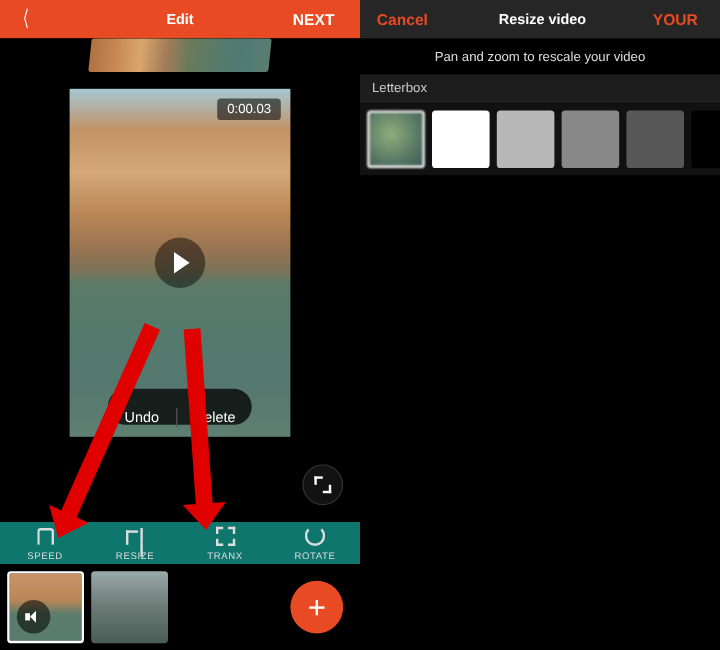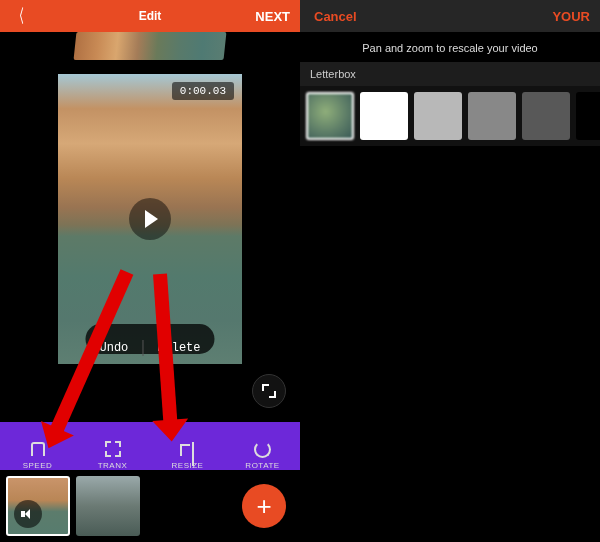--- a/index.html
+++ b/index.html
@@ -27,21 +27,21 @@
     align-items: center;
     justify-content: space-between;
     padding: 0 10px;
     font-size: 13px;
     font-weight: 600;
   }
   .hdr-left { background: #e84b23; }
   .hdr-right { background: #262626; padding-left: 14px; }
   .hdr .title { flex: 1; text-align: center; font-size: 12px; }
   .hdr .side { min-width: 46px; }
-  .hdr .side.r { text-align: right; }
+  .hdr .side.r { text-align: left; }
   .orange { color: #e84b23; font-weight: 700; }
   .back-chev { display:inline-block; transform: scaleX(0.6); font-size:18px; }
   
   .strip {
     height: 30px;
     background: #000;
     display: flex;
     justify-content: center;
   }
   .strip-inner {
@@ -53,21 +53,20 @@
     border-radius: 2px;
     transform: skewX(-6deg);
   }
   
   .preview-wrap {
     flex: 1;
     position: relative;
     display: flex;
     justify-content: center;
     padding: 12px 0 6px;
-    font-family: Liberation Mono, monospace;
   }
   .video-frame {
     width: 184px;
     height: 290px;
     background: linear-gradient(to bottom,
       #a5c7d4 0%, #c39264 12%, #d6a877 24%,
       #b98756 36%, #997452 46%, #7d7356 52%,
       #5d7a67 56%, #537a6d 70%, #55786e 85%, #5e7f72 100%);
     position: relative;
   }
@@ -125,25 +124,25 @@
   }
   .expand-ic { position:relative; width:14px; height:14px; }
   .expand-ic::before, .expand-ic::after {
     content:""; position:absolute; width:5px; height:5px;
     border:2px solid #fff;
   }
   .expand-ic::before { top:0; left:0; border-right:none; border-bottom:none; }
   .expand-ic::after  { bottom:0; right:0; border-left:none; border-top:none; }
   
   .tools {
-    height: 48px;
+    height: 35px;
     display: flex;
     justify-content: space-around;
-    align-items: flex-end;
-    background: #6d28d9;
+    align-items: center;
+    background: #0f766e;
   }
   .tool {
     display: flex; flex-direction: column; align-items: center;
     color: #ddd; font-size: 8px; letter-spacing: 0.5px;
     width: 56px;
   }
   .tool .ic { height: 18px; display:flex; align-items:center; justify-content:center; font-size:15px; margin-bottom:3px; }
   .speed-ic::before { content:""; display:block; width:10px; height:12px; border:2px solid #ddd; border-radius:3px 3px 0 0; border-bottom:none; }
   .tranx-ic::before { content:""; display:block; width:12px; height:12px; border:2px dashed #ddd; }
   .resize-ic { position:relative; width:16px; height:16px; }
@@ -298,29 +297,29 @@
 
   <div class="tools">
     <div class="tool">
       <div class="ic">
           <span class="speed-ic"></span>
         </div>
       <span>SPEED</span>
     </div>
     <div class="tool">
       <div class="ic">
+          <span class="resize-ic"></span>
+        </div>
+      <span>RESIZE</span>
+    </div>
+    <div class="tool">
+      <div class="ic">
           <span class="tranx-ic"></span>
         </div>
       <span>TRANX</span>
-    </div>
-    <div class="tool">
-      <div class="ic">
-          <span class="resize-ic"></span>
-        </div>
-      <span>RESIZE</span>
     </div>
     <div class="tool">
       <div class="ic">
           <span class="rotate-ic"></span>
         </div>
       <span>ROTATE</span>
     </div>
   </div>
 
   <div class="clips">
@@ -333,20 +332,21 @@
     <div class="fab">
       <span>+</span>
     </div>
   </div>
 </div>
 
 <div class="screen">
 
   <div class="hdr hdr-right">
     <div class="side orange">Cancel</div>
+    <div class="title">Resize video</div>
     <div class="side r orange">YOUR</div>
   </div>
 
   <div class="subtitle">Pan and zoom to rescale your video</div>
 
 
   <div class="letterbox-hdr">Letterbox</div>
 
   <div class="swatches">
     <div class="sw sw-blur sel"></div>

